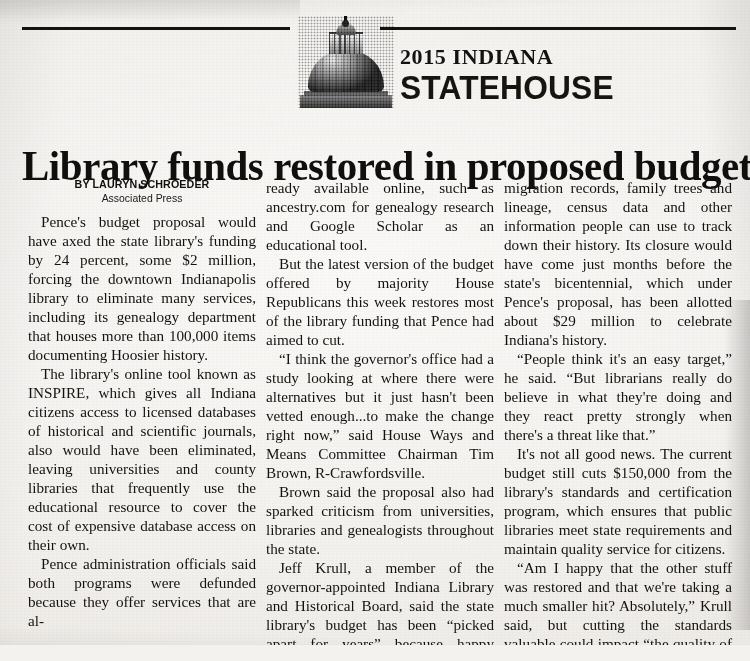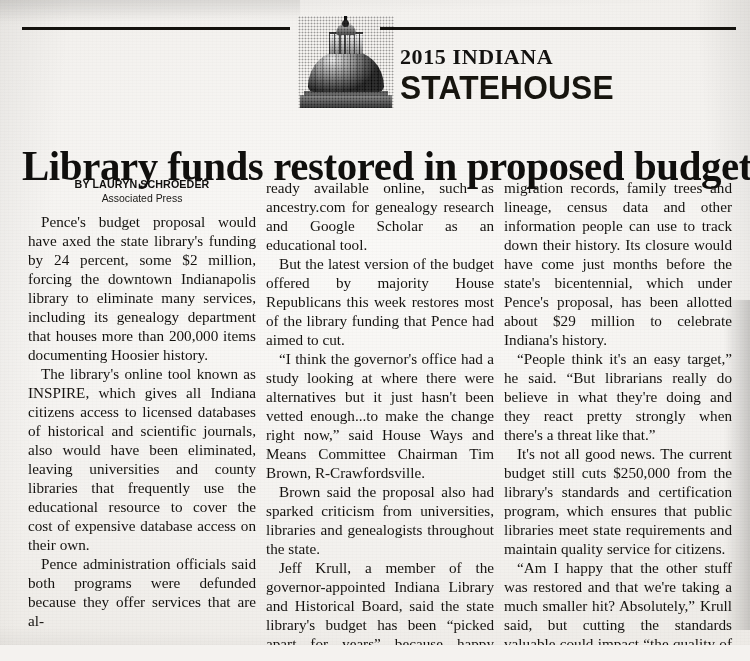--- a/index.html
+++ b/index.html
@@ -276,38 +276,38 @@
     </div>
   </div>
 
   <h1 class="headline">Library funds restored in proposed budget</h1>
 
   <div class="columns">
 
     <div class="col">
       <div class="byline">BY LAURYN SCHROEDER</div>
       <div class="byline-source">Associated Press</div>
-      <p class="body">Pence's budget proposal would have axed the state library's funding by 24 percent, some $2 million, forcing the downtown Indianapolis library to eliminate many services, including its genealogy department that houses more than 200,000 items documenting Hoosier history.</p>
+      <p class="body">Pence's budget proposal would have axed the state library's funding by 24 percent, some $2 million, forcing the downtown Indianapolis library to eliminate many services, including its genealogy department that houses more than 100,000 items documenting Hoosier history.</p>
       <p class="body">The library's online tool known as INSPIRE, which gives all Indiana citizens access to licensed databases of historical and scientific journals, also would have been eliminated, leaving universities and county libraries that frequently use the educational resource to cover the cost of expensive database access on their own.</p>
       <p class="body">Pence administration officials said both programs were defunded because they offer services that are al-</p>
     </div>
 
     <div class="col">
       <p class="body cont">ready available online, such as ancestry.com for genealogy research and Google Scholar as an educational tool.</p>
       <p class="body">But the latest version of the budget offered by majority House Republicans this week restores most of the library funding that Pence had aimed to cut.</p>
       <p class="body">“I think the governor's office had a study looking at where there were alternatives but it just hasn't been vetted enough...to make the change right now,” said House Ways and Means Committee Chairman Tim Brown, R-Crawfordsville.</p>
       <p class="body">Brown said the proposal also had sparked criticism from universities, libraries and genealogists throughout the state.</p>
       <p class="body">Jeff Krull, a member of the governor-appointed Indiana Library and Historical Board, said the state library's budget has been “picked apart for years” because happy people don't understand how valuable its services are.</p>
       <p class="body">The genealogy department for example, is a primary resource for im-</p>
     </div>
 
     <div class="col">
       <p class="body cont">migration records, family trees and lineage, census data and other information people can use to track down their history. Its closure would have come just months before the state's bicentennial, which under Pence's proposal, has been allotted about $29 million to celebrate Indiana's history.</p>
       <p class="body">“People think it's an easy target,” he said. “But librarians really do believe in what they're doing and they react pretty strongly when there's a threat like that.”</p>
-      <p class="body">It's not all good news. The current budget still cuts $250,000 from the library's standards and certification program, which ensures that public libraries meet state requirements and maintain quality service for citizens.</p>
+      <p class="body">It's not all good news. The current budget still cuts $150,000 from the library's standards and certification program, which ensures that public libraries meet state requirements and maintain quality service for citizens.</p>
       <p class="body">“Am I happy that the other stuff was restored and that we're taking a much smaller hit? Absolutely,” Krull said, but cutting the standards valuable could impact “the quality of library services that's provided around the state.”</p>
       <p class="body">House members are expected to vote on the proposed budget next week.</p>
     </div>
 
   </div>
 
   <div class="grain"></div>
 </div>
 
 </body></html>

